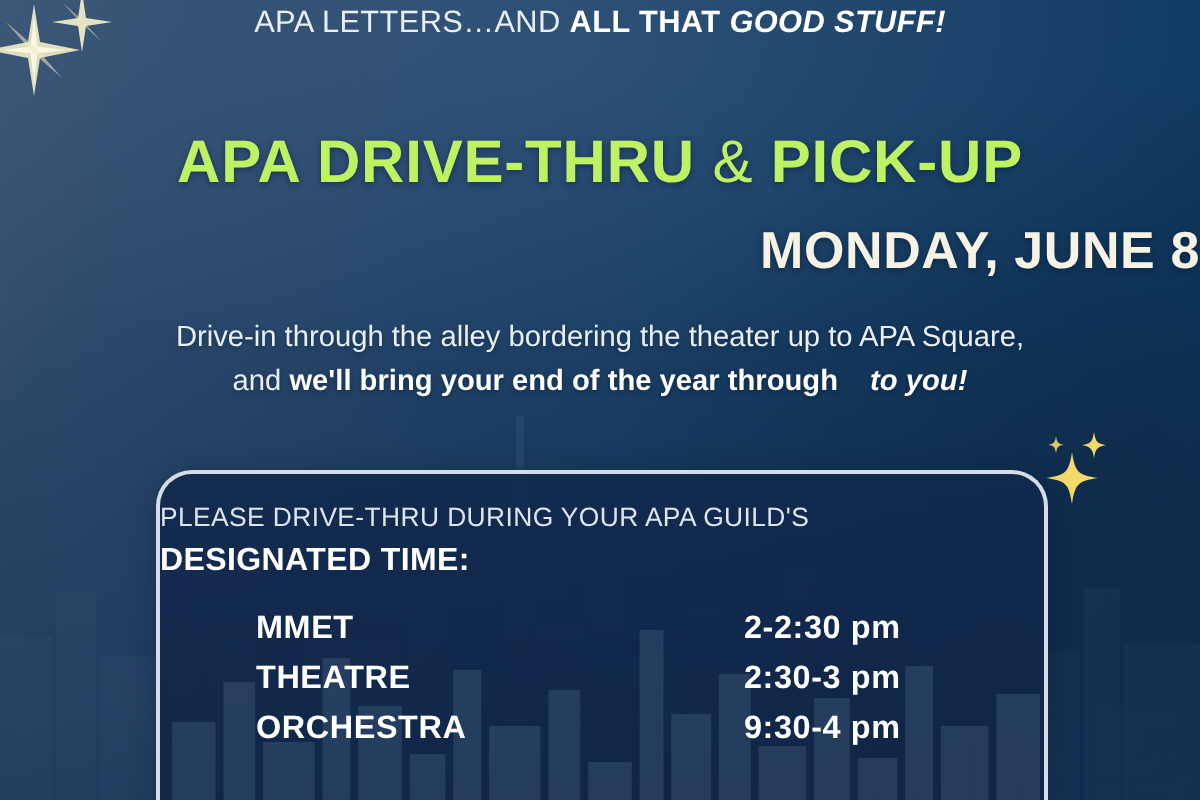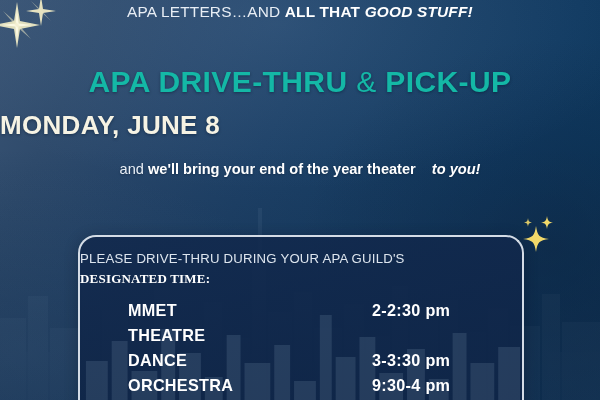--- a/index.html
+++ b/index.html
@@ -104,36 +104,36 @@
   }
   .kicker b { font-weight: 700; color: #ffffff; }
   .kicker i { font-weight: 700; font-style: italic; color: #ffffff; }
 
   .headline {
     position: absolute;
     top: 67px;
     left: 0;
     width: 600px;
     text-align: center;
-    color: #14b8a6;
+    color: #bef264;
     font-weight: 700;
     font-size: 30px;
     letter-spacing: 0.4px;
     line-height: 1.02;
     white-space: nowrap;
     text-shadow: 0 1px 3px rgba(4,20,40,0.45);
   }
   .headline .amp { font-weight: 400; }
 
   .subhead {
     position: absolute;
     top: 110px;
     left: 0;
     width: 600px;
-    text-align: left;
+    text-align: right;
     color: #f6f3e4;
     font-weight: 700;
     font-size: 26px;
     letter-spacing: 0.3px;
     white-space: nowrap;
     text-shadow: 0 1px 3px rgba(4,20,40,0.45);
   }
 
   .body-copy {
     position: absolute;
@@ -177,21 +177,21 @@
   .panel-inner { position: relative; z-index: 2; padding-top: 12px; }
 
   .panel-head {
     color: #dde5ee;
     font-size: 13.2px;
     line-height: 1.48;
     font-weight: 400;
     letter-spacing: 0.2px;
     white-space: nowrap;
   }
-  .panel-head b { font-weight: 700; color: #ffffff; font-size: 13px; font-family: Liberation Serif, serif; }
+  .panel-head b { font-weight: 700; color: #ffffff; font-size: 16px; }
 
   .schedule {
     margin-top: 13px;
     padding: 0 0 0 48px;
   }
   .sched-row {
     display: flex;
     align-items: baseline;
     height: 25px;
     color: #ffffff;
@@ -285,21 +285,22 @@
 
   <div class="content">
 
     <div class="kicker"><span>APA LETTERS…AND </span><b>ALL THAT </b><i>GOOD STUFF!</i></div>
 
     <div class="headline"><span>APA DRIVE-THRU </span><span class="amp">&amp; </span><span>PICK-UP</span></div>
 
     <div class="subhead">MONDAY, JUNE 8</div>
 
     <div class="body-copy">
-      <div><span>and </span><b>we'll bring your end of the year theater </b><i>to you!</i></div>
+      <div>Drive-in through the alley bordering the theater up to APA Square,</div>
+      <div><span>and </span><b>we'll bring your end of the year through </b><i>to you!</i></div>
     </div>
 
     <div class="panel">
       <div class="panel-skyline">
         <svg viewBox="0 0 446 150" preserveAspectRatio="none" aria-hidden="true">
           <g fill="#8fa8c2">
             <rect x="6" y="86" width="22" height="64"></rect>
             <rect x="32" y="66" width="16" height="84"></rect>
             <rect x="52" y="96" width="26" height="54"></rect>
             <rect x="82" y="54" width="14" height="96"></rect>
@@ -328,24 +329,21 @@
           <div><b>DESIGNATED TIME:</b></div>
         </div>
 
         <div class="schedule" id="schedule-list">
             <div class="sched-row">
               <span class="sched-label">MMET</span>
               <span class="sched-time">2-2:30 pm</span>
             </div>
             <div class="sched-row">
               <span class="sched-label">THEATRE</span>
-            </div>
-            <div class="sched-row">
-              <span class="sched-label">DANCE</span>
-              <span class="sched-time">3-3:30 pm</span>
+              <span class="sched-time">2:30-3 pm</span>
             </div>
             <div class="sched-row">
               <span class="sched-label">ORCHESTRA</span>
               <span class="sched-time">9:30-4 pm</span>
             </div>
           </div>
       </div>
     </div>
 
   </div>

